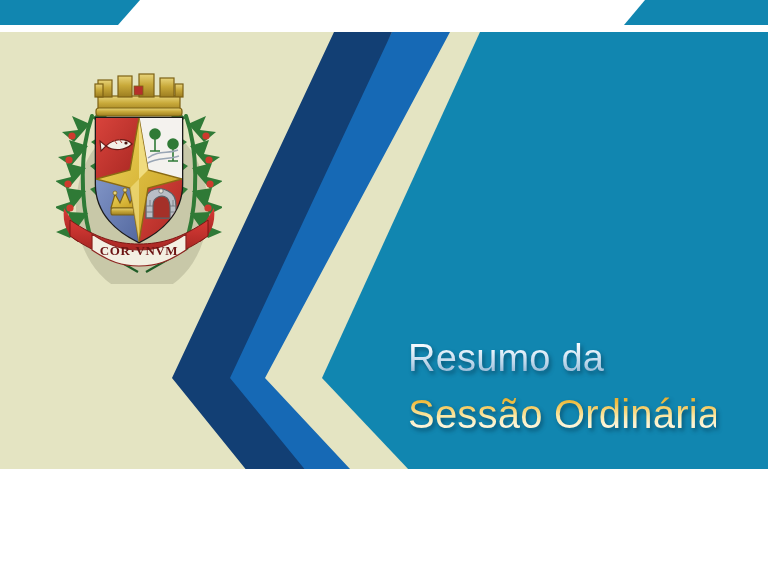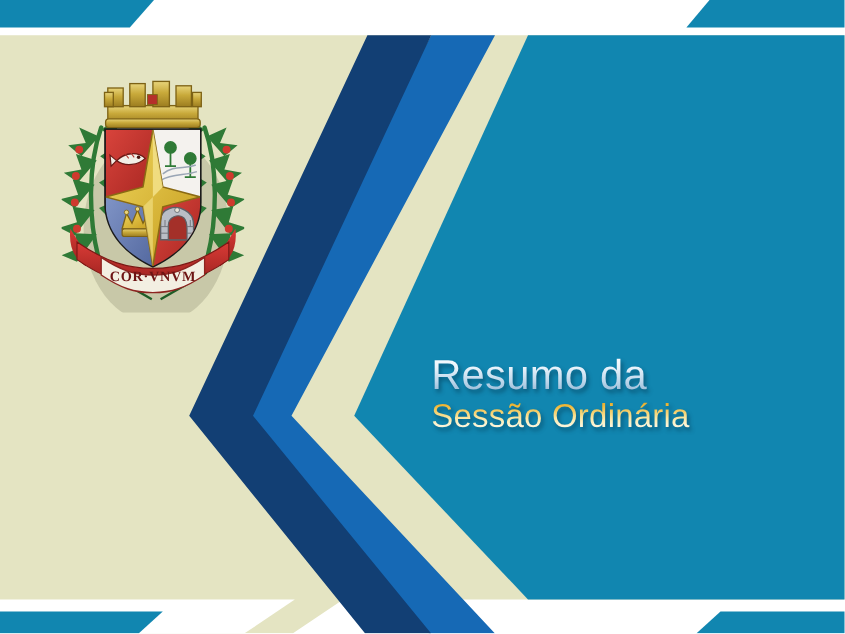--- a/index.html
+++ b/index.html
@@ -8,21 +8,21 @@
     padding: 0;
     background: #ffffff;
   }
   body {
     font-family: "Liberation Sans", sans-serif;
   }
 
   #slide {
     position: relative;
     width: 768px;
-    height: 576px;
+    height: 469px;
     overflow: hidden;
     background: #ffffff;
     text-decoration: underline;
   }
 
   
   .layer {
     position: absolute;
     inset: 0;
     width: 768px;
@@ -42,37 +42,37 @@
   #crest svg { display: block; width: 100%; height: 100%; }
 
   
   #titleblock {
     position: absolute;
     left: 392px;
     top: 323px;
     width: 340px;
   }
   .t-line {
-    margin: 0;
+    margin: 16px;
     line-height: 1.02;
     white-space: nowrap;
     font-weight: 400;
     letter-spacing: 0.2px;
   }
   #line-resumo {
     font-size: 38px;
     background-image: linear-gradient(180deg, #ffffff 0%, #e9f3fb 28%, #bcd6ea 62%, #7fa8c9 100%);
     -webkit-background-clip: text;
     background-clip: text;
     color: transparent;
     -webkit-text-fill-color: transparent;
     filter: drop-shadow(2px 3px 2px rgba(0,30,50,0.45));
   }
   #line-sessao {
-    font-size: 30px;
+    font-size: 40px;
     margin-top: 2px;
     background-image: linear-gradient(180deg, #e2a320 0%, #f0bb3c 18%, #fbe9a8 55%, #fdf6dd 78%, #f3d98d 100%);
     -webkit-background-clip: text;
     background-clip: text;
     color: transparent;
     -webkit-text-fill-color: transparent;
     filter: drop-shadow(2px 3px 2px rgba(0,30,50,0.45));
   }
   #line-data {
     font-size: 36px;

